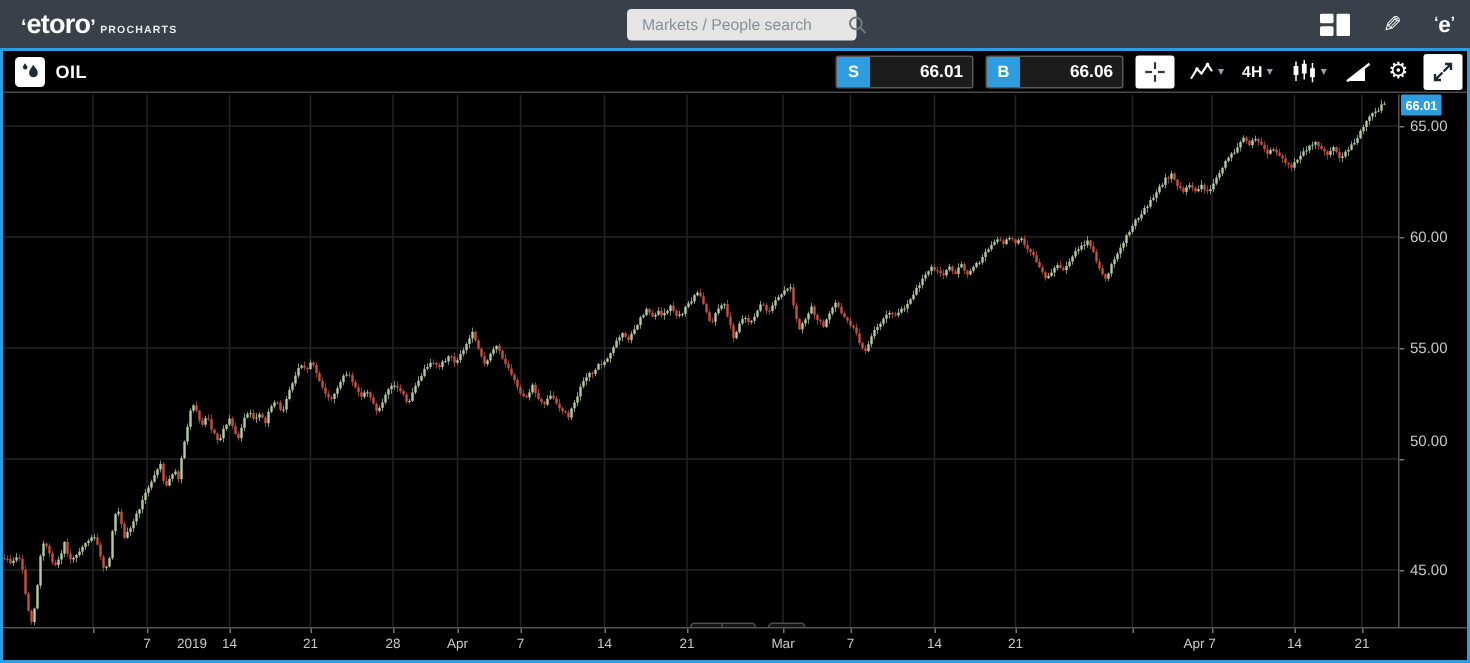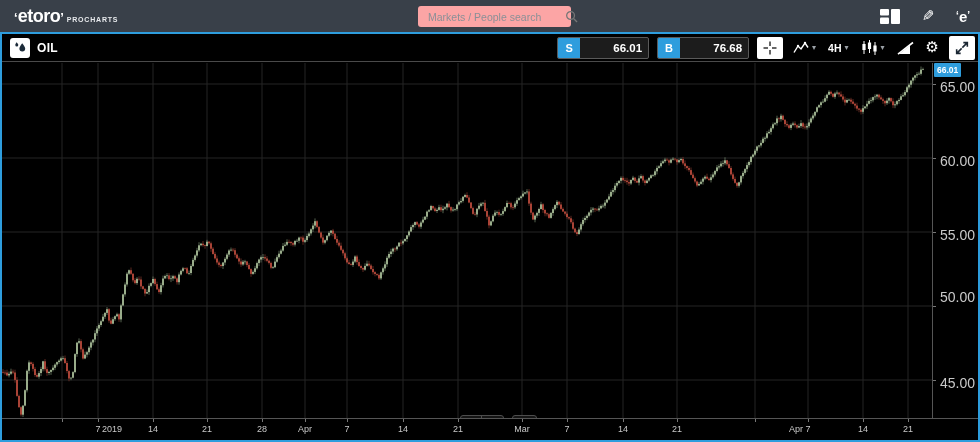--- a/index.html
+++ b/index.html
@@ -5,21 +5,21 @@
   html,body{margin:0;padding:0;background:#111;}
   *{box-sizing:border-box;font-family:"Liberation Sans",sans-serif;}
   #stage{position:relative;width:980px;height:442px;background:#000;overflow:hidden;}
 
   
   .topbar{position:absolute;top:0;left:0;width:980px;height:32px;background:#394049;display:flex;align-items:center;}
   .logo-wrap{display:flex;align-items:baseline;margin-left:14px;}
   .logo-text{color:#fff;font-weight:bold;font-size:18px;letter-spacing:-.5px;line-height:1;}
   .horn{color:#fff;font-weight:bold;font-size:13px;vertical-align:7px;line-height:1;}
   .logo-sub{color:#e8eaed;font-weight:bold;font-size:7px;letter-spacing:.8px;margin-left:3px;}
-  .search-box{position:absolute;left:418px;top:6px;width:153px;height:21px;background:#fca5a5;border-radius:3px;
+  .search-box{position:absolute;left:418px;top:6px;width:153px;height:21px;background:#e5e5e5;border-radius:3px;
     display:flex;align-items:center;padding:0 6px 0 8px;}
   .search-box input{flex:1;border:none;outline:none;font-size:10.5px;color:#444;background:transparent;}
   .search-box input::placeholder{color:#8a9097;}
   .topbar-right{position:absolute;right:10px;top:0;height:32px;display:flex;align-items:center;gap:22px;}
   .tb-icon{display:flex;align-items:center;justify-content:center;cursor:pointer;}
   .pencil-glyph{color:#fff;font-size:15px;font-family:"DejaVu Sans",sans-serif;transform:scaleX(-1);display:inline-block;}
   .emark{color:#fff;font-weight:bold;font-size:15px;}
   .emark .horn{font-size:10px;vertical-align:5px;}
 
   
@@ -34,21 +34,21 @@
     display:flex;align-items:center;justify-content:center;}
   .sb-val{width:68px;text-align:right;padding-right:6px;color:#fff;font-weight:bold;font-size:11.5px;}
   .white-btn{width:26px;height:22px;background:#fff;border-radius:2px;display:flex;align-items:center;justify-content:center;cursor:pointer;}
   .tool-btn{display:flex;align-items:center;gap:3px;color:#fff;cursor:pointer;padding:2px 2px;}
   .caret{color:#9aa0a6;font-size:8px;font-family:"DejaVu Sans",sans-serif;}
   .tf-label{color:#fff;font-size:10.5px;font-weight:bold;}
   .gear-glyph{color:#fff;font-size:15px;font-family:"DejaVu Sans",sans-serif;line-height:1;}
 
   .chart-body{position:absolute;top:29px;left:0;width:930px;height:355px;}
   .price-axis{position:absolute;top:29px;left:930px;width:44px;height:355px;border-left:1px solid #555;}
-  .y-label{position:absolute;left:7px;color:#c9c9c9;font-size:14px;}
+  .y-label{position:absolute;left:7px;color:#c9c9c9;font-size:10px;}
   .y-tick{position:absolute;left:0;width:3px;height:1px;background:#777;}
   .price-badge{position:absolute;left:1px;background:#2e9ddd;color:#fff;font-size:8.5px;font-weight:bold;
     padding:2px 3px;border-radius:1px;}
   .time-axis{position:absolute;top:384px;left:0;width:976px;height:22px;border-top:1px solid #555;background:#000;}
   .x-label{position:absolute;top:5px;width:28px;margin-left:-14px;text-align:center;color:#c9c9c9;font-size:9px;}
   .x-tick{position:absolute;top:0;width:1px;height:3px;background:#777;}
 
   .zoom-controls{position:absolute;left:458px;top:352px;display:flex;gap:8px;}
   .zc-group{display:flex;border:1px solid #4d4d4d;border-radius:3px;background:rgba(22,22,22,.92);overflow:hidden;}
   .zc-btn{width:21px;height:21px;color:#fff;font-size:13px;font-weight:bold;display:flex;align-items:center;justify-content:center;cursor:pointer;}
@@ -109,21 +109,21 @@
       </span>
       <span class="inst-name">OIL</span>
 
       <div class="hdr-right">
         <div class="sb-btn">
           <span class="sb-tag">S</span>
           <span class="sb-val">66.01</span>
         </div>
         <div class="sb-btn">
           <span class="sb-tag">B</span>
-          <span class="sb-val">76.68</span>
+          <span class="sb-val">66.06</span>
         </div>
 
         <div class="white-btn">
           <svg width="16" height="16" viewBox="0 0 16 16">
             <line x1="8" y1="1.5" x2="8" y2="6" stroke="#333" stroke-width="1.5"></line>
             <line x1="8" y1="10" x2="8" y2="14.5" stroke="#333" stroke-width="1.5"></line>
             <line x1="1.5" y1="8" x2="6" y2="8" stroke="#333" stroke-width="1.5"></line>
             <line x1="10" y1="8" x2="14.5" y2="8" stroke="#333" stroke-width="1.5"></line>
           </svg>
         </div>
@@ -1146,21 +1146,21 @@
         <div class="y-label" style="top: 164px;">55.00</div>
         <div class="y-tick" style="top: 243px;"></div>
         <div class="y-label" style="top: 226px;">50.00</div>
         <div class="y-tick" style="top: 317px;"></div>
         <div class="y-label" style="top: 312px;">45.00</div>
         <div class="price-badge" style="top: 0.0519999px;">66.01</div>
       </div>
 
     <div class="time-axis" id="time-axis">
         <div class="x-tick" style="left: 60px;"></div>
-        <div class="x-label" style="left: 60px; margin-left: 36px;">2019</div>
+        <div class="x-label" style="left: 76px; margin-left: 36px;">2019</div>
         <div class="x-tick" style="left: 96px;"></div>
         <div class="x-label" style="left: 96px;">7</div>
         <div class="x-tick" style="left: 151px;"></div>
         <div class="x-label" style="left: 151px;">14</div>
         <div class="x-tick" style="left: 205px;"></div>
         <div class="x-label" style="left: 205px;">21</div>
         <div class="x-tick" style="left: 260px;"></div>
         <div class="x-label" style="left: 260px;">28</div>
         <div class="x-tick" style="left: 303px;"></div>
         <div class="x-label" style="left: 303px;">Apr</div>

